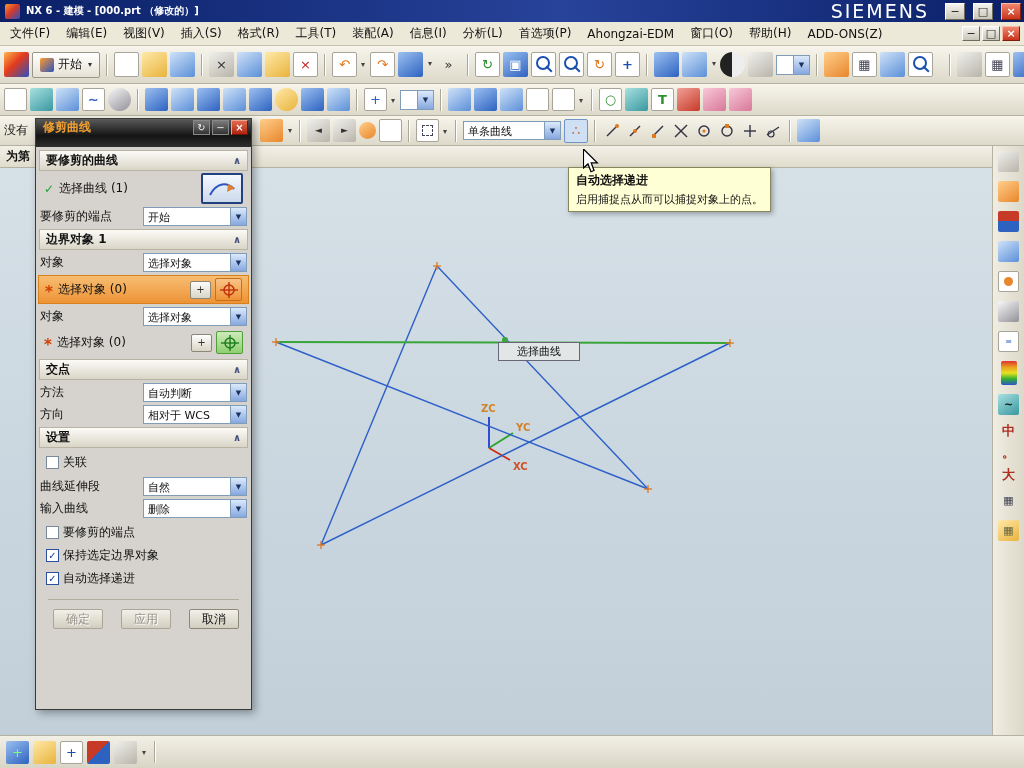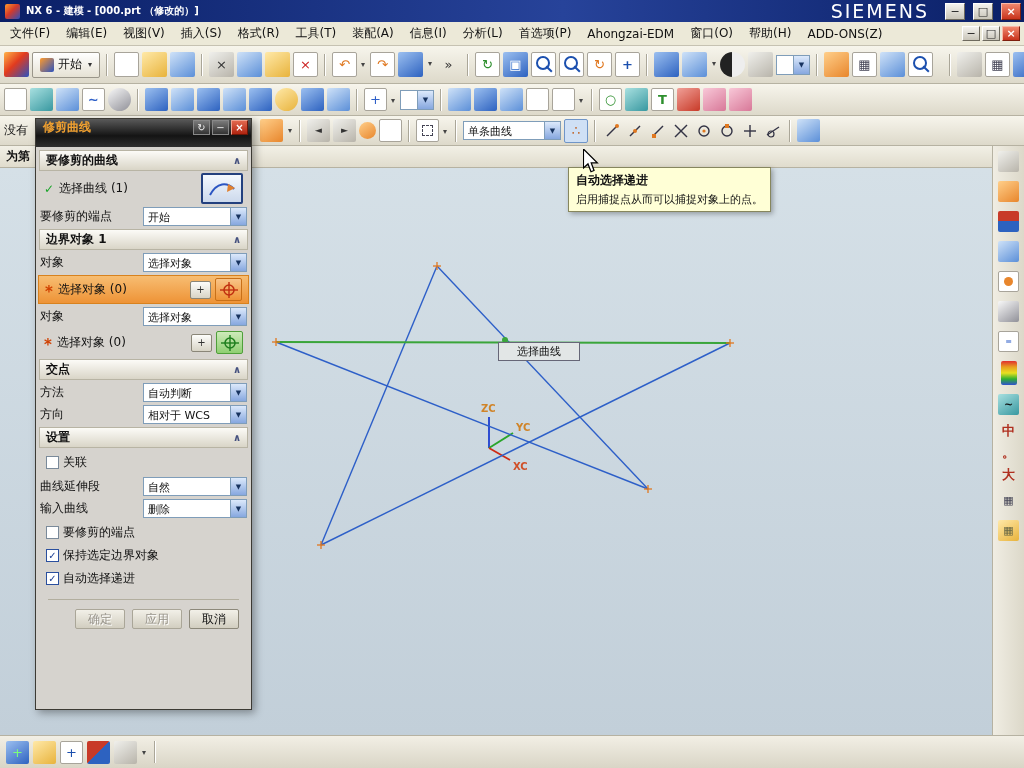--- a/index.html
+++ b/index.html
@@ -112,21 +112,21 @@
 .hot{background:linear-gradient(#f7bd72,#ee9336);border:1px solid #d8821e}
 .mini{width:21px;height:18px;background:linear-gradient(#fdfdfb,#d8d4c6);border:1px solid #8a8678;border-radius:2px;display:flex;align-items:center;justify-content:center;font-size:10px;color:#333;flex:0 0 auto}
 .mini::before{content:"+"}
 .crossbtn{width:27px;height:23px;border:1px solid #8a8678;border-radius:2px;display:flex;align-items:center;justify-content:center;flex:0 0 auto}
 .crossbtn.co{background:linear-gradient(#f8c488,#ef9335);border-color:#c87018}
 .crossbtn.cg{background:linear-gradient(#cdeaba,#8fcf72);border-color:#4f9f3a}
 .chkrow{display:flex;align-items:center;gap:4px;margin:6px 10px}
 .cbox{width:13px;height:13px;background:#fff;border:1px solid #7a8a9a;display:flex;align-items:center;justify-content:center;font-size:10px;color:#1c3f94;font-weight:bold;flex:0 0 auto}
 .cbox.on{border-color:#2a4f9e}
 .cbox.on::before{content:"✓"}
-.btnrow{display:flex;justify-content:flex-end;gap:7px;margin:12px 12px 0;padding-top:9px;border-top:1px solid #b2ae9e}
+.btnrow{display:flex;justify-content:flex-end;gap:18px;margin:12px 12px 0;padding-top:9px;border-top:1px solid #b2ae9e}
 .pbtn{min-width:50px;height:20px;padding:0 8px;display:flex;align-items:center;justify-content:center;background:linear-gradient(#f2f0e8,#d2cec0);border:1px solid #8c887a;border-radius:2px;font-size:12px}
 .pbtn.disabled{color:#97938a;text-shadow:1px 1px 0 #fff;border-color:#aaa698}
 </style>
 </head>
 <body>
 
 <div id="app">
 
   <div class="titlebar">
     <span class="app-icon"></span>

